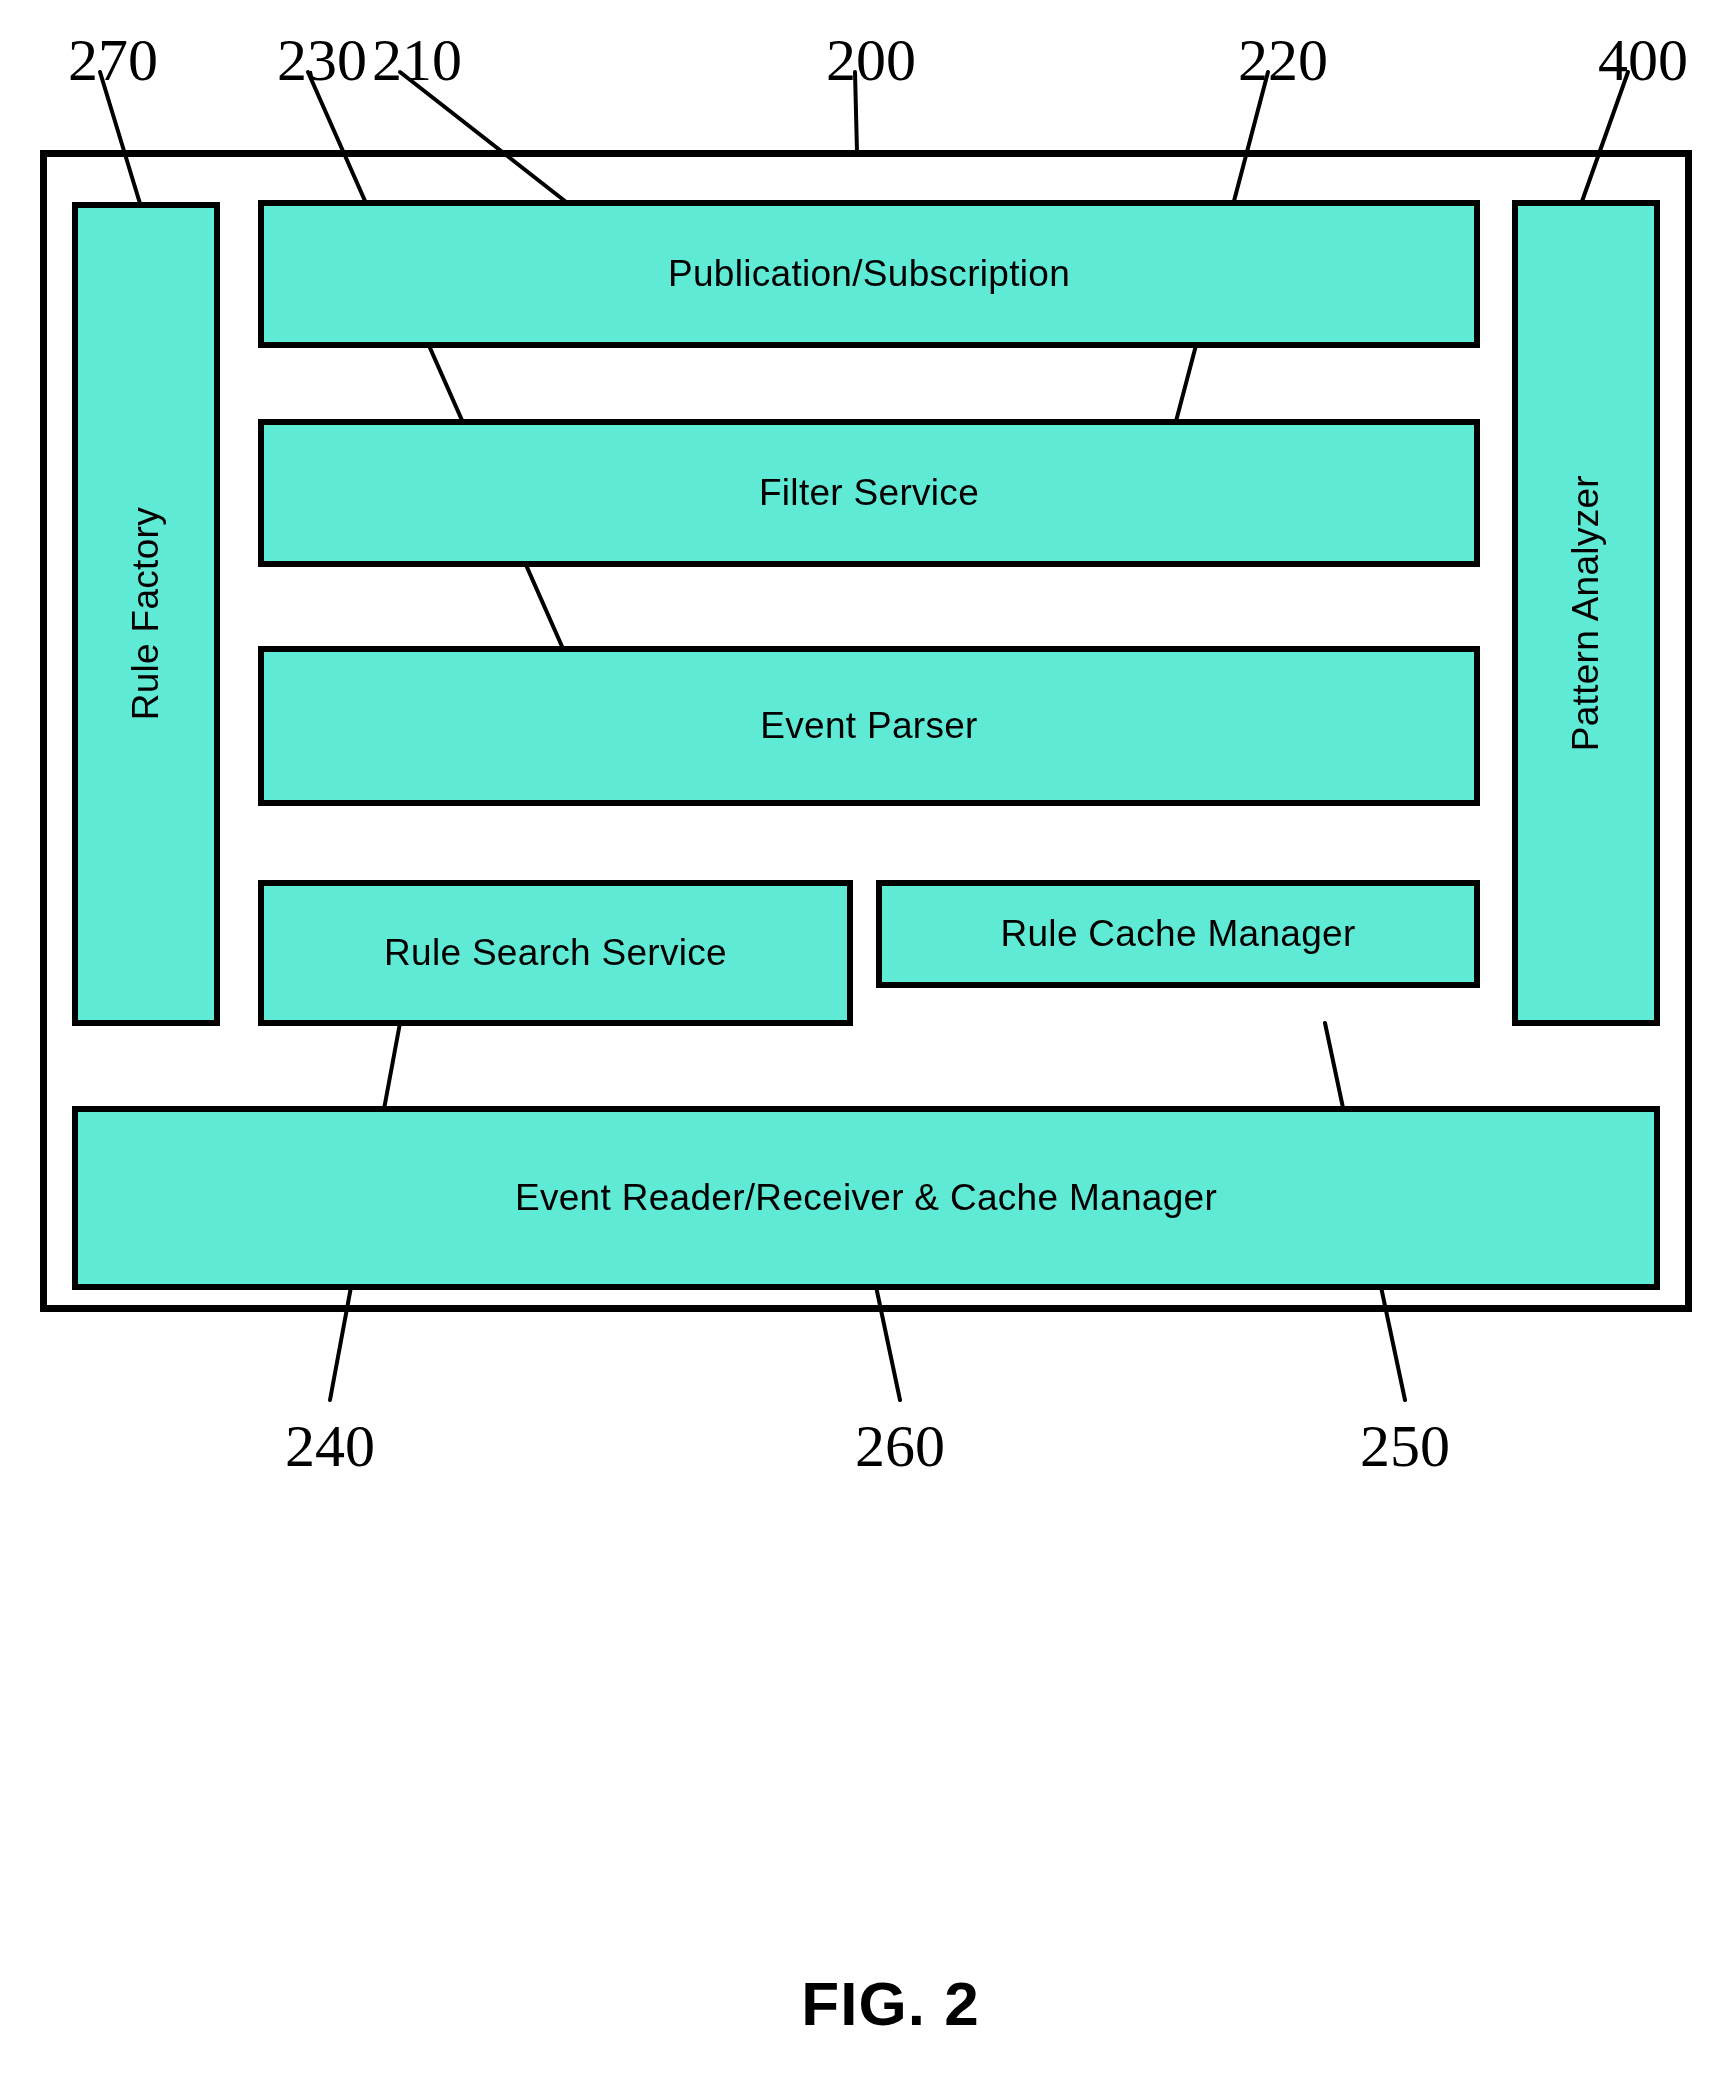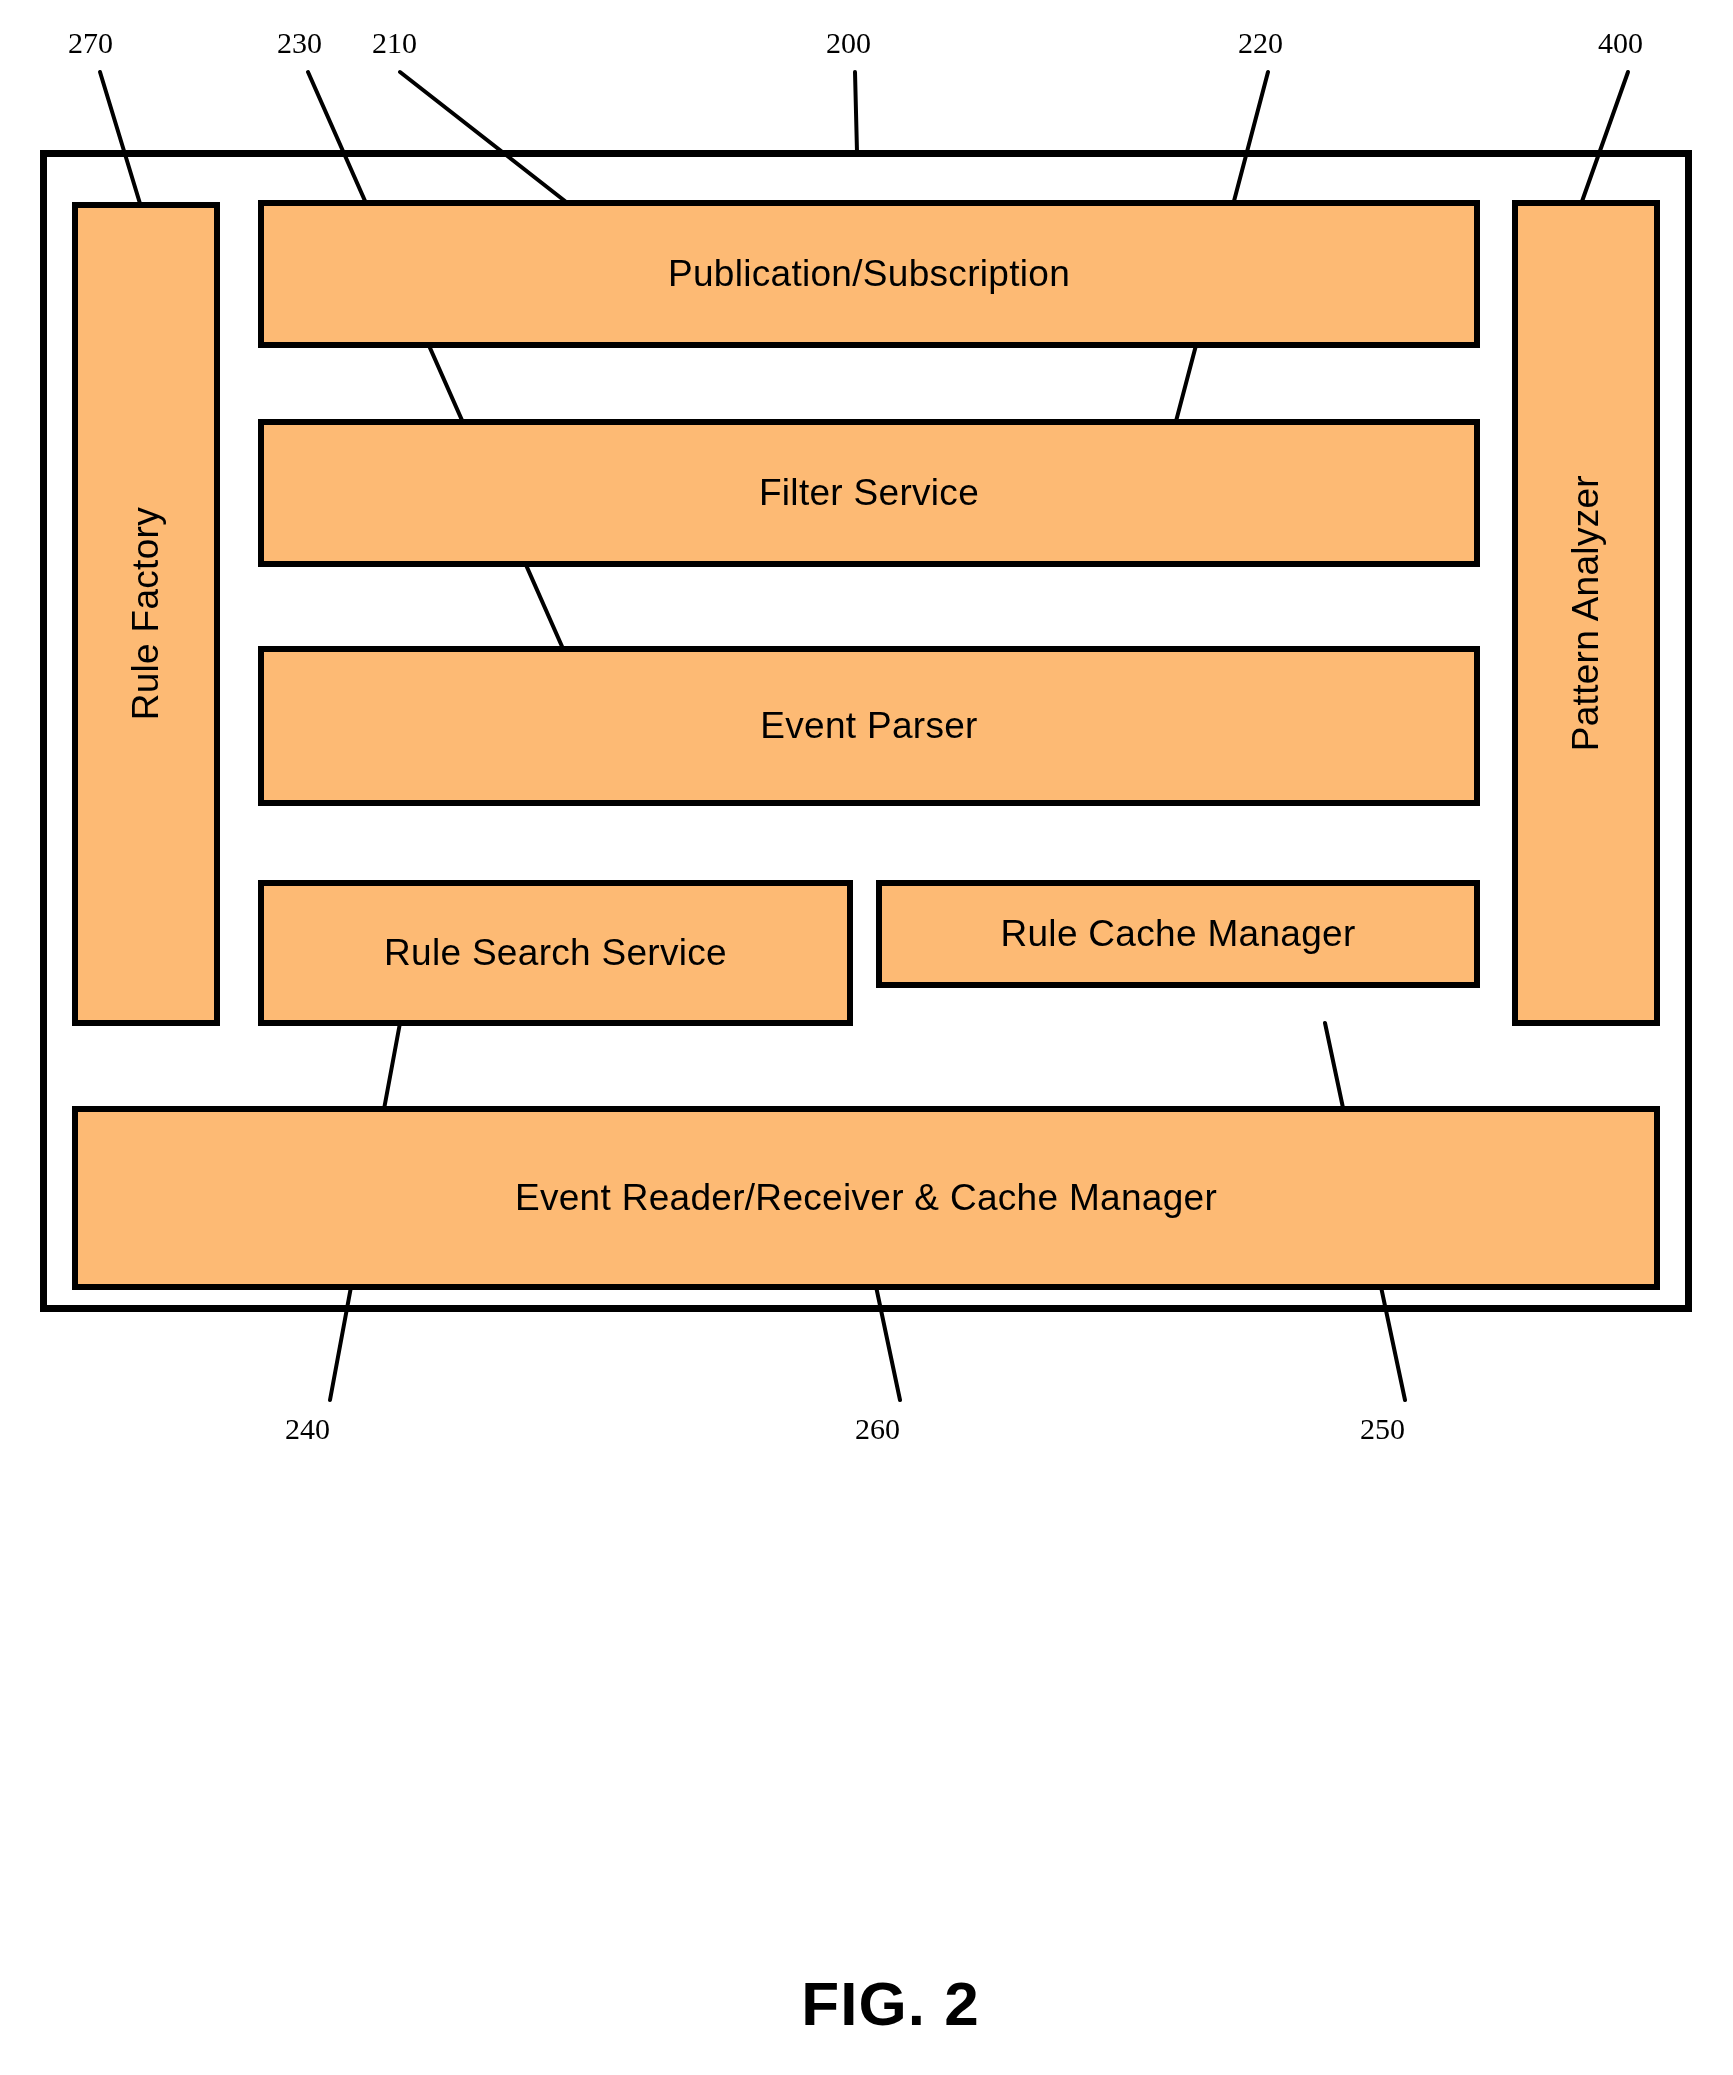--- a/index.html
+++ b/index.html
@@ -20,21 +20,21 @@
     position: absolute;
     left: 0;
     top: 0;
     width: 1733px;
     height: 2075px;
   }
   .box {
     position: absolute;
     box-sizing: border-box;
     border: 6px solid #000000;
-    background: #fdba74;
+    background: #5eead4;
     display: flex;
     align-items: center;
     justify-content: center;
   }
   .box-label {
     font-size: 37px;
     letter-spacing: 0.3px;
     white-space: nowrap;
     color: #000000;
   }
@@ -43,21 +43,21 @@
     transform: rotate(180deg);
   }
   .outer-frame {
     position: absolute;
     box-sizing: border-box;
     border: 7px solid #000000;
     background: transparent;
   }
   .ref-num {
     position: absolute;
-    font-size: 30px;
+    font-size: 60px;
     font-family: "Liberation Serif", serif;
     font-weight: 400;
     color: #000000;
     white-space: nowrap;
   }
   .fig-caption {
     position: absolute;
     width: 100%;
     text-align: center;
     font-size: 62px;

